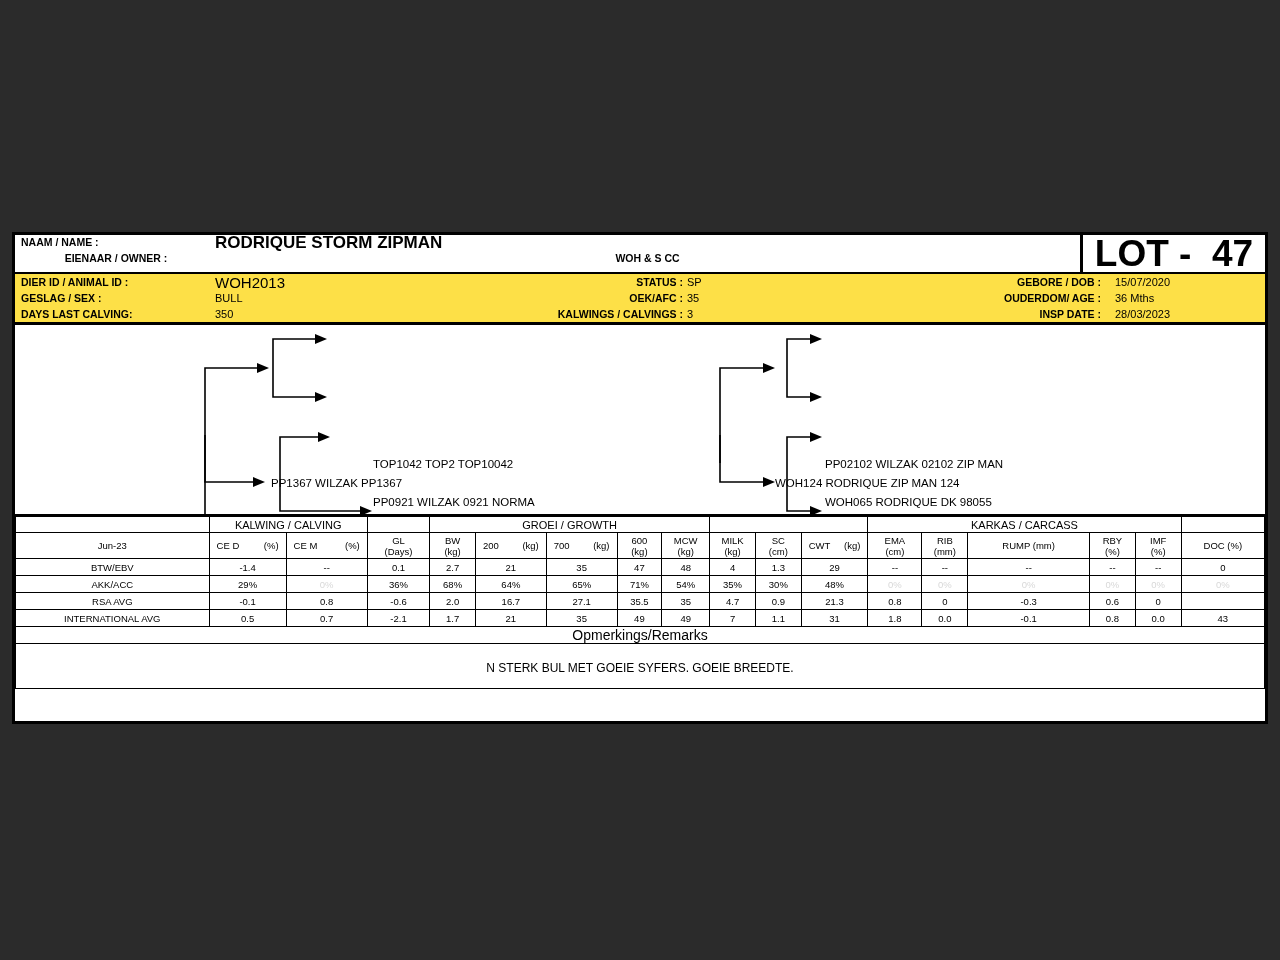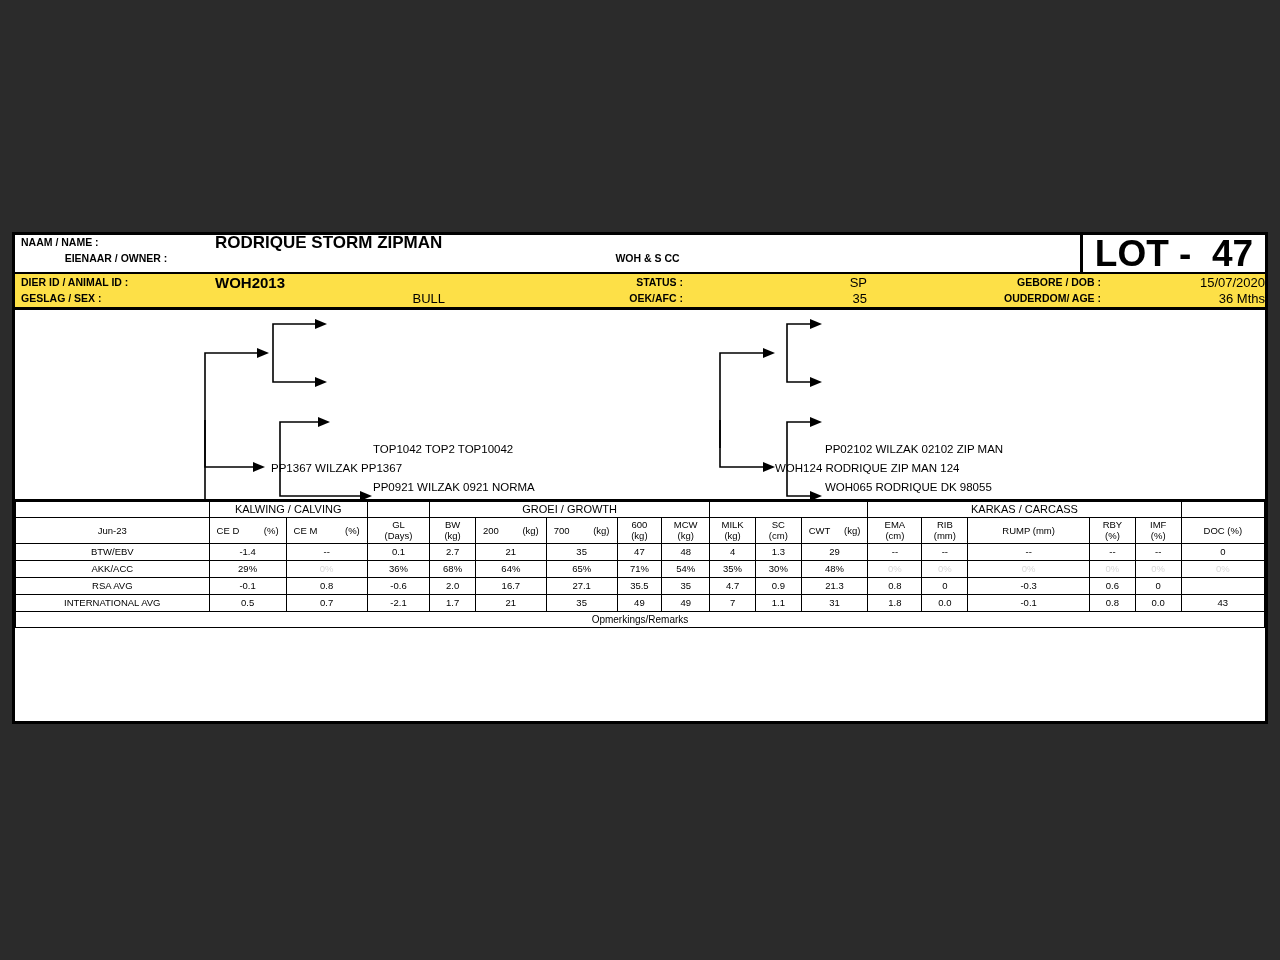--- a/index.html
+++ b/index.html
@@ -53,34 +53,33 @@
     line-height: 1;
   }
   .hrow { height: 15.5px; line-height: 15.5px; }
   .lbl {
     font-size: 10.5px;
     font-weight: bold;
     padding-left: 6px;
     white-space: nowrap;
   }
   .val {
-    font-size: 13px;
-    padding-left: 4px;
-    white-space: nowrap;
-    text-align: right;
+    font-size: 11px;
+    padding-left: 4px;
+    white-space: nowrap;
   }
   .name-big {
     font-size: 17px;
     font-weight: bold;
     padding-left: 4px;
     white-space: nowrap;
   }
   .id-big {
     font-size: 15px;
-    font-weight: bold;
+    font-weight: normal;
     padding-left: 4px;
     white-space: nowrap;
   }
 
   .gray-grid {
     display: flex;
     width: 100%;
   }
   .g-lbl   { width: 190px; flex:none; }
   .g-val   { width: 230px; flex:none; }
@@ -143,21 +142,21 @@
   .hdr2-spread {
     display: flex;
     justify-content: space-between;
     padding: 0 7px;
   }
   tr.remarks-label td {
     height: 15px;
     text-align: left;
     padding-left: 4px;
     font-weight: bold;
-    font-size: 10px;
+    font-size: 14px;
   }
   tr.remarks-body td {
     height: 44px;
     text-align: left;
     padding-left: 4px;
     vertical-align: top;
     font-size: 12px;
   }
   tr.remarks-body td span { display:block; padding-top: 3px; }
   .thickline td { border-top: 2px solid #000; }
@@ -199,20 +198,28 @@
         <div class="gray-grid hrow">
           <div class="g-lbl lbl">GESLAG / SEX :</div>
           <div class="g-val val">BULL</div>
           <div class="g-lbl2 lbl">OEK/AFC :</div>
           <div class="g-val2 val">35</div>
           <div class="g-lbl3 lbl">OUDERDOM/ AGE :</div>
           <div class="g-val3 val">36 Mths</div>
         </div>
 
 
+        <div class="gray-grid hrow">
+          <div class="g-lbl lbl">DAYS LAST CALVING:</div>
+          <div class="g-val val">350</div>
+          <div class="g-lbl2 lbl">KALWINGS / CALVINGS :</div>
+          <div class="g-val2 val">3</div>
+          <div class="g-lbl3 lbl">INSP DATE :</div>
+          <div class="g-val3 val">28/03/2023</div>
+        </div>
 
       </div>
     </div>
 
     <div id="pedigree">
       <svg class="ped-svg" viewBox="0 0 1250 189" preserveAspectRatio="none">
         <g stroke="#000" stroke-width="1.6" fill="none">
 
           <path d="M190,138 L190,43 L242,43"></path>
           <path d="M190,138 L190,255"></path>
@@ -456,17 +463,22 @@
             <td>1.8</td>
             <td>0.0</td>
             <td>-0.1</td>
             <td>0.8</td>
             <td>0.0</td>
             <td>43</td>
           </tr>
           <tr class="remarks-label thickline">
             <td colspan="18">Opmerkings/Remarks</td>
           </tr>
+          <tr class="remarks-body">
+            <td colspan="18">
+              <span>N STERK BUL MET GOEIE SYFERS. GOEIE BREEDTE.</span>
+            </td>
+          </tr>
         </tbody>
     </table>
 
   </div>
 </div>
 
 </body></html>

